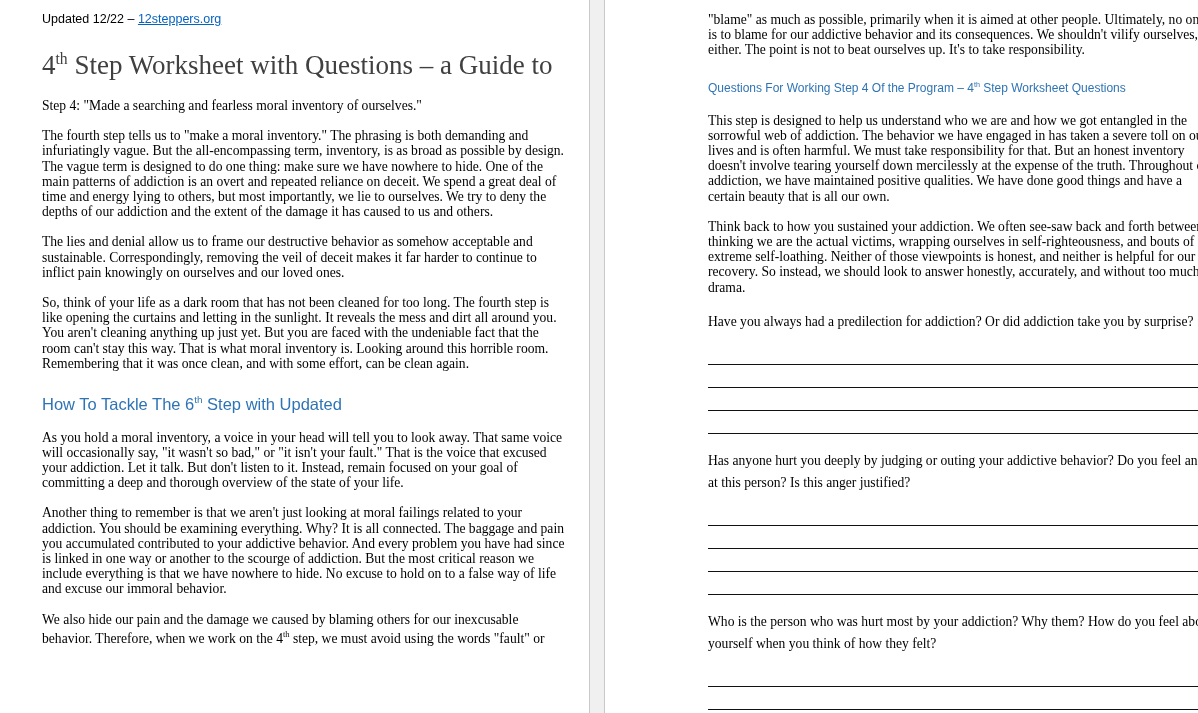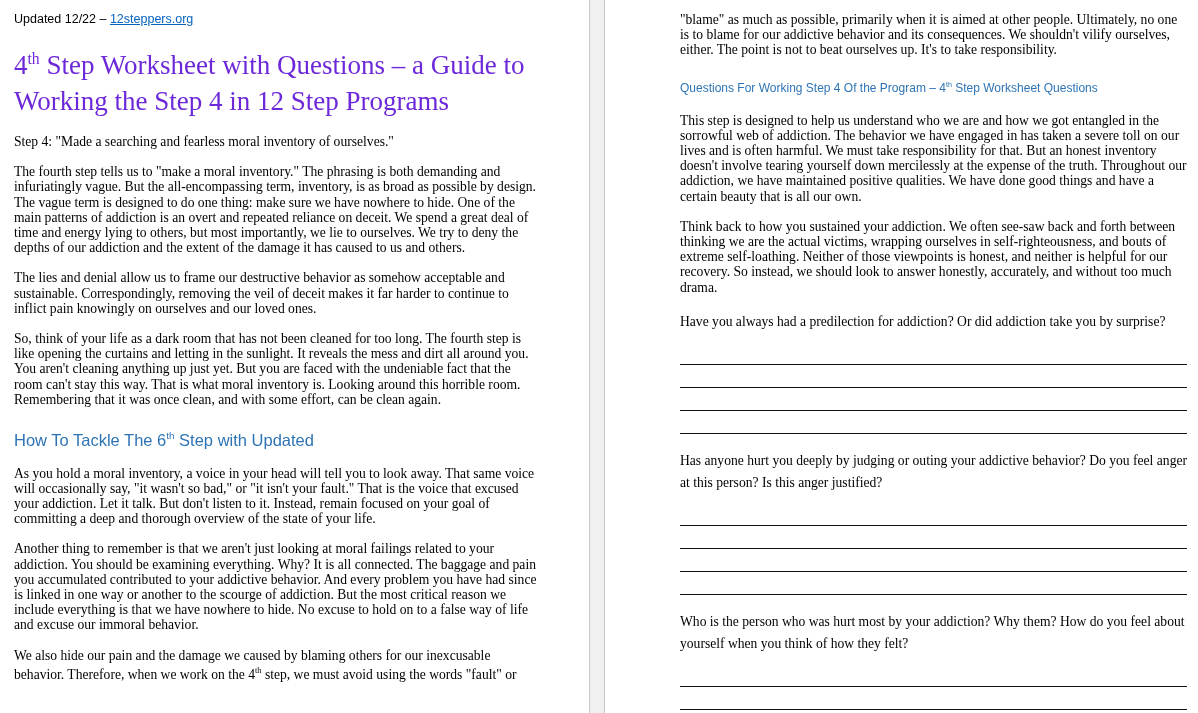--- a/index.html
+++ b/index.html
@@ -1,40 +1,40 @@
 <!DOCTYPE html>
 <html><head>
 <meta charset="utf-8">
 <style>
   html,body{margin:0;padding:0;}
   body{
     width:1198px;height:713px;overflow:hidden;background:#ffffff;
     font-family:"Liberation Serif", serif;color:#000;
     position:relative;
   }
-  .page{position:absolute;top:0;height:713px;background:#fff;}
+  .page{position:absolute;top:0;height:713px;background:#fff;margin-left:28px;}
   .page-left{left:0;width:589px;}
   .gutter{
     position:absolute;left:589px;top:0;width:16px;height:713px;
     background:#f0f0f0;border-left:1px solid #c8c8c8;border-right:1px solid #c8c8c8;
     box-sizing:border-box;
   }
   .page-right{left:605px;width:593px;}
   .content-left{margin:12px 0 0 14px;width:527px;}
   .content-right{margin:12px 0 0 75px;width:507px;}
 
   .doc-header{
     font-family:"Liberation Sans", sans-serif;
     font-size:12.5px;line-height:15px;color:#000;
   }
   .doc-header a{color:#0563C1;text-decoration:underline;cursor:pointer;}
 
   .doc-title{
     font-size:27px;line-height:36px;font-weight:400;
-    margin:14px 0 8px 0;color:#6d28d9;
+    margin:14px 0 8px 0;color:#404040;
   }
   .doc-title sup{font-size:0.58em;}
 
   p.body-para{
     font-size:13.6px;line-height:15.2px;margin:15px 0;
     text-align:left;
   }
   p.body-para sup{font-size:0.62em;}
 
   .section-heading{
@@ -57,21 +57,20 @@
 </head>
 <body>
 
 <div class="page page-left">
   <div class="content-left">
 
     <div class="doc-header"><span>Updated 12/22 – </span><a>12steppers.org</a></div>
 
     <div class="doc-title">
       <div><span>4</span><sup>th</sup><span> Step Worksheet with Questions – a Guide to</span></div>
-      <div>Working the Step 4 in 12 Step Programs</div>
     </div>
 
     <p class="body-para">Step 4: "Made a searching and fearless moral inventory of ourselves."</p>
 
     <p class="body-para">The fourth step tells us to "make a moral inventory." The phrasing is both demanding and infuriatingly vague. But the all-encompassing term, inventory, is as broad as possible by design. The vague term is designed to do one thing: make sure we have nowhere to hide. One of the main patterns of addiction is an overt and repeated reliance on deceit. We spend a great deal of time and energy lying to others, but most importantly, we lie to ourselves. We try to deny the depths of our addiction and the extent of the damage it has caused to us and others.</p>
     <p class="body-para">The lies and denial allow us to frame our destructive behavior as somehow acceptable and sustainable. Correspondingly, removing the veil of deceit makes it far harder to continue to inflict pain knowingly on ourselves and our loved ones.</p>
     <p class="body-para">So, think of your life as a dark room that has not been cleaned for too long. The fourth step is like opening the curtains and letting in the sunlight. It reveals the mess and dirt all around you. You aren't cleaning anything up just yet. But you are faced with the undeniable fact that the room can't stay this way. That is what moral inventory is. Looking around this horrible room. Remembering that it was once clean, and with some effort, can be clean again.</p>
 
     <div class="section-heading h-left"><span>How To Tackle The 6</span><sup>th</sup><span> Step with Updated</span></div>
 

